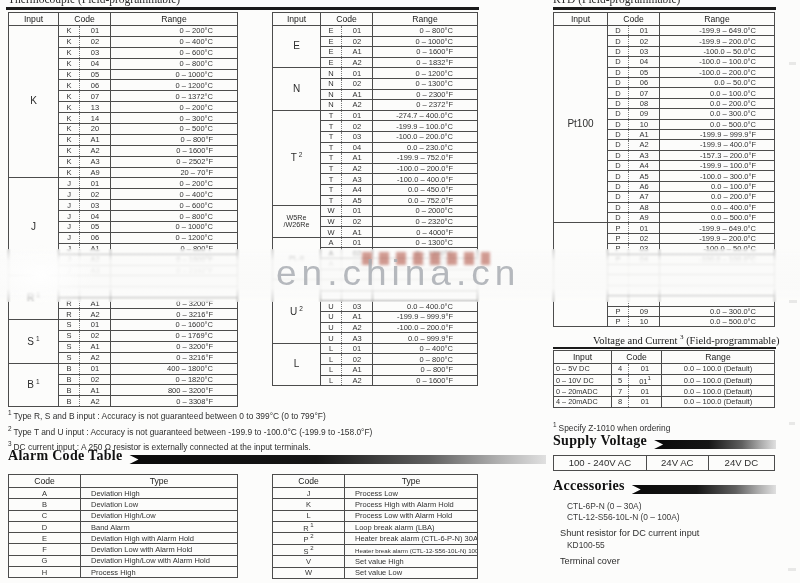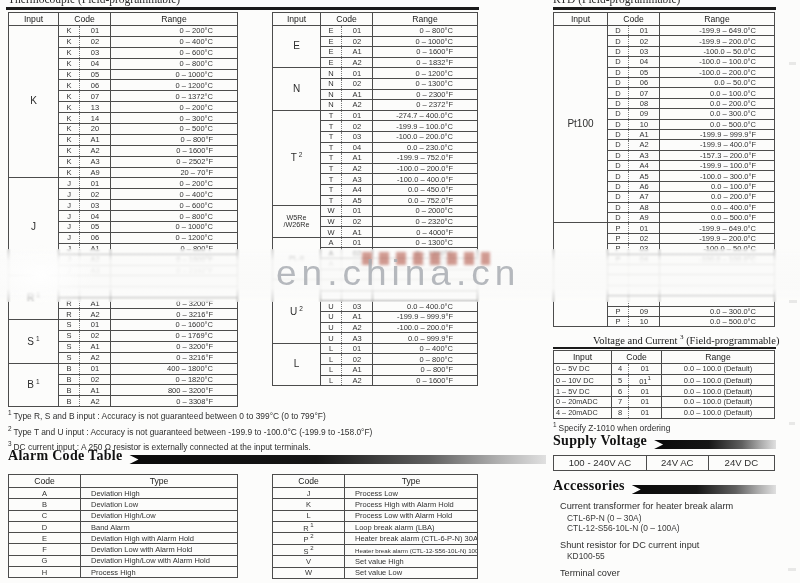--- a/index.html
+++ b/index.html
@@ -672,26 +672,20 @@
           <td class="num">01</td>
           <td class="rng">0.0 –  100.0  (Default)</td>
         </tr>
         <tr>
           <td class="vin">0 – 10V DC</td>
           <td class="ltr">5</td>
           <td class="num">01<sup>1</sup></td>
           <td class="rng">0.0 –  100.0  (Default)</td>
         </tr>
         <tr>
-          <td class="vin">1 – 5V DC</td>
-          <td class="ltr">6</td>
-          <td class="num">01</td>
-          <td class="rng">0.0 –  100.0  (Default)</td>
-        </tr>
-        <tr>
           <td class="vin">0 – 20mADC</td>
           <td class="ltr">7</td>
           <td class="num">01</td>
           <td class="rng">0.0 –  100.0  (Default)</td>
         </tr>
         <tr>
           <td class="vin">4 – 20mADC</td>
           <td class="ltr">8</td>
           <td class="num">01</td>
           <td class="rng">0.0 –  100.0  (Default)</td>
@@ -723,21 +717,20 @@
     </tbody>
   </table>
 </div>
 
 <div class="bighead" style="left:553px;top:478px;width:223px;">
   <span>Accessories</span>
   <span class="bar"></span>
 </div>
 <div class="abs" style="left:560px;top:501px;width:235px;">
   <div class="acc-group">
-    <div class="acc-title">Current transformer for heater break alarm</div>
     <div class="acc-item">CTL-6P-N (0 – 30A)</div>
     <div class="acc-item">CTL-12-S56-10L-N (0 – 100A)</div>
   </div>
   <div class="acc-group">
     <div class="acc-title">Shunt resistor for DC current input</div>
     <div class="acc-item">KD100-55</div>
   </div>
   <div class="acc-group">
     <div class="acc-title">Terminal cover</div>
   </div>

